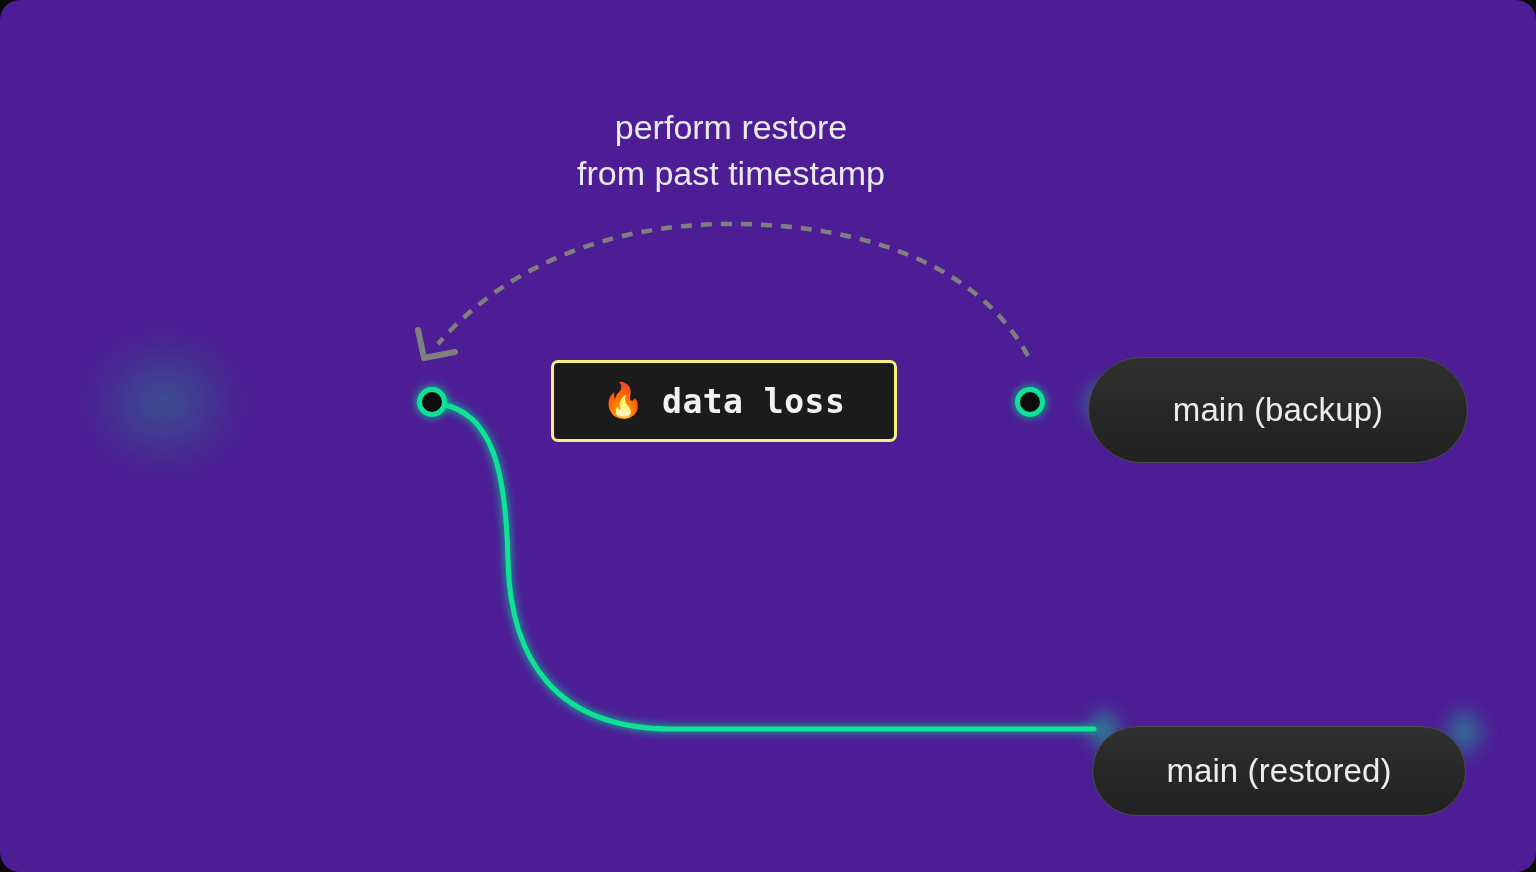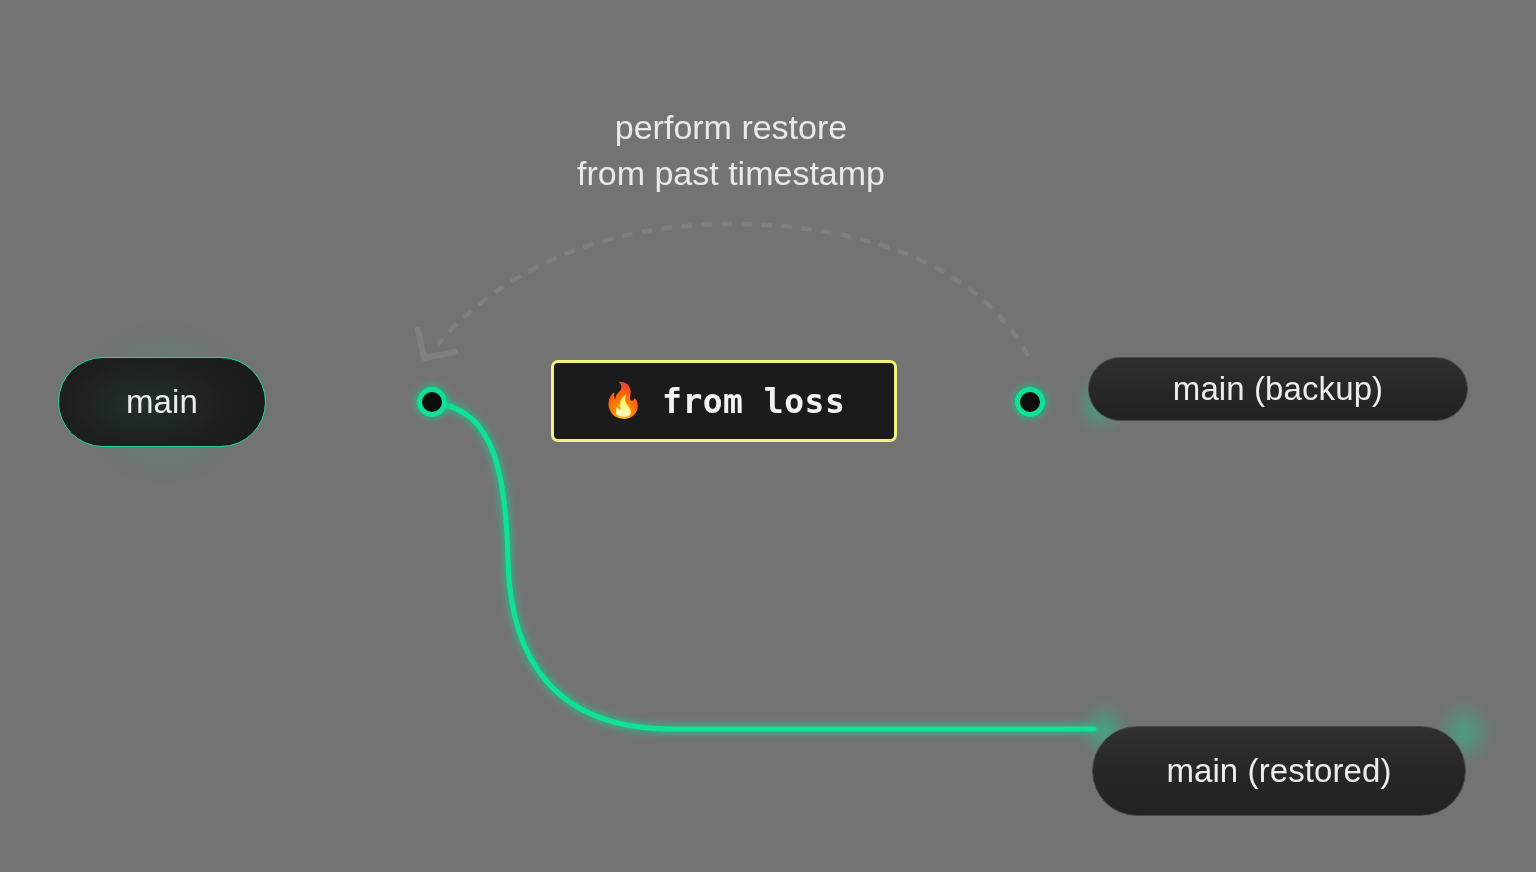--- a/index.html
+++ b/index.html
@@ -10,22 +10,23 @@
   }
   body {
     font-family: "Liberation Sans", sans-serif;
     -webkit-font-smoothing: antialiased;
   }
 
   #canvas {
     position: relative;
     width: 1536px;
     height: 872px;
-    background: #737373;
+    background: #4c1d95;
     overflow: hidden;
+    border-radius: 20px;
   }
 
   
   #edges {
     position: absolute;
     inset: 0;
     width: 1536px;
     height: 872px;
     pointer-events: none;
   }
@@ -66,21 +67,21 @@
                  rgba(16,150,105,0.06) 62%,
                  rgba(0,0,0,0) 78%);
     filter: blur(9px);
     pointer-events: none;
   }
 
   .pill-backup {
     left: 1088px;
     top: 357px;
     width: 380px;
-    height: 64px;
+    height: 106px;
     border: 1.4px solid #4a4a4a;
     background: linear-gradient(180deg, #303030 0%, #272727 52%, #222222 100%);
     font-size: 33px;
   }
   .pill-restored {
     left: 1092px;
     top: 685px;
     width: 374px;
     height: 90px;
     border: 1.4px solid #4a4a4a;
@@ -206,30 +207,27 @@
     <circle cx="1030" cy="402" r="12.5" fill="#0e0e0e" stroke="#10e295" stroke-width="5" filter="url(#greenGlow)"></circle>
 
     <path d="M 1028 356 C 980 268 870 224 730 224 C 600 224 500 272 438 344" stroke="#7f7f7f" stroke-width="4.5" fill="none" stroke-dasharray="11 9" stroke-linecap="butt"></path>
 
     <path d="M 418 330 L 424 358 L 455 352" stroke="#7f7f7f" stroke-width="6" fill="none" stroke-linecap="round" stroke-linejoin="round"></path>
   </svg>
 
   <div class="caption">perform restore
 from past timestamp</div>
 
-  <div class="pill pill-main">
-    <span>main</span>
-  </div>
 
   <div class="pill pill-backup">
     <span>main (backup)</span>
   </div>
 
   <div class="pill pill-restored">
     <span>main (restored)</span>
   </div>
 
   <div class="loss-box">
     <span class="loss-emoji">🔥</span>
-    <span class="loss-text">from loss</span>
+    <span class="loss-text">data loss</span>
   </div>
 
 </div>
 
 </body></html>

